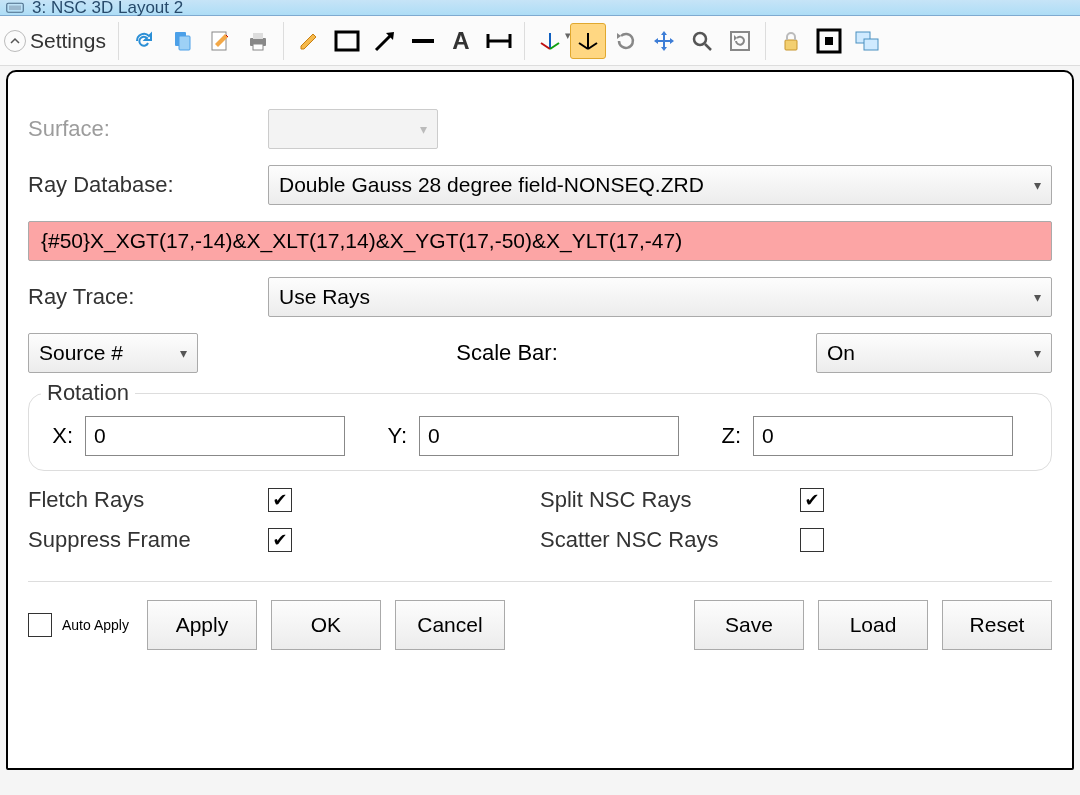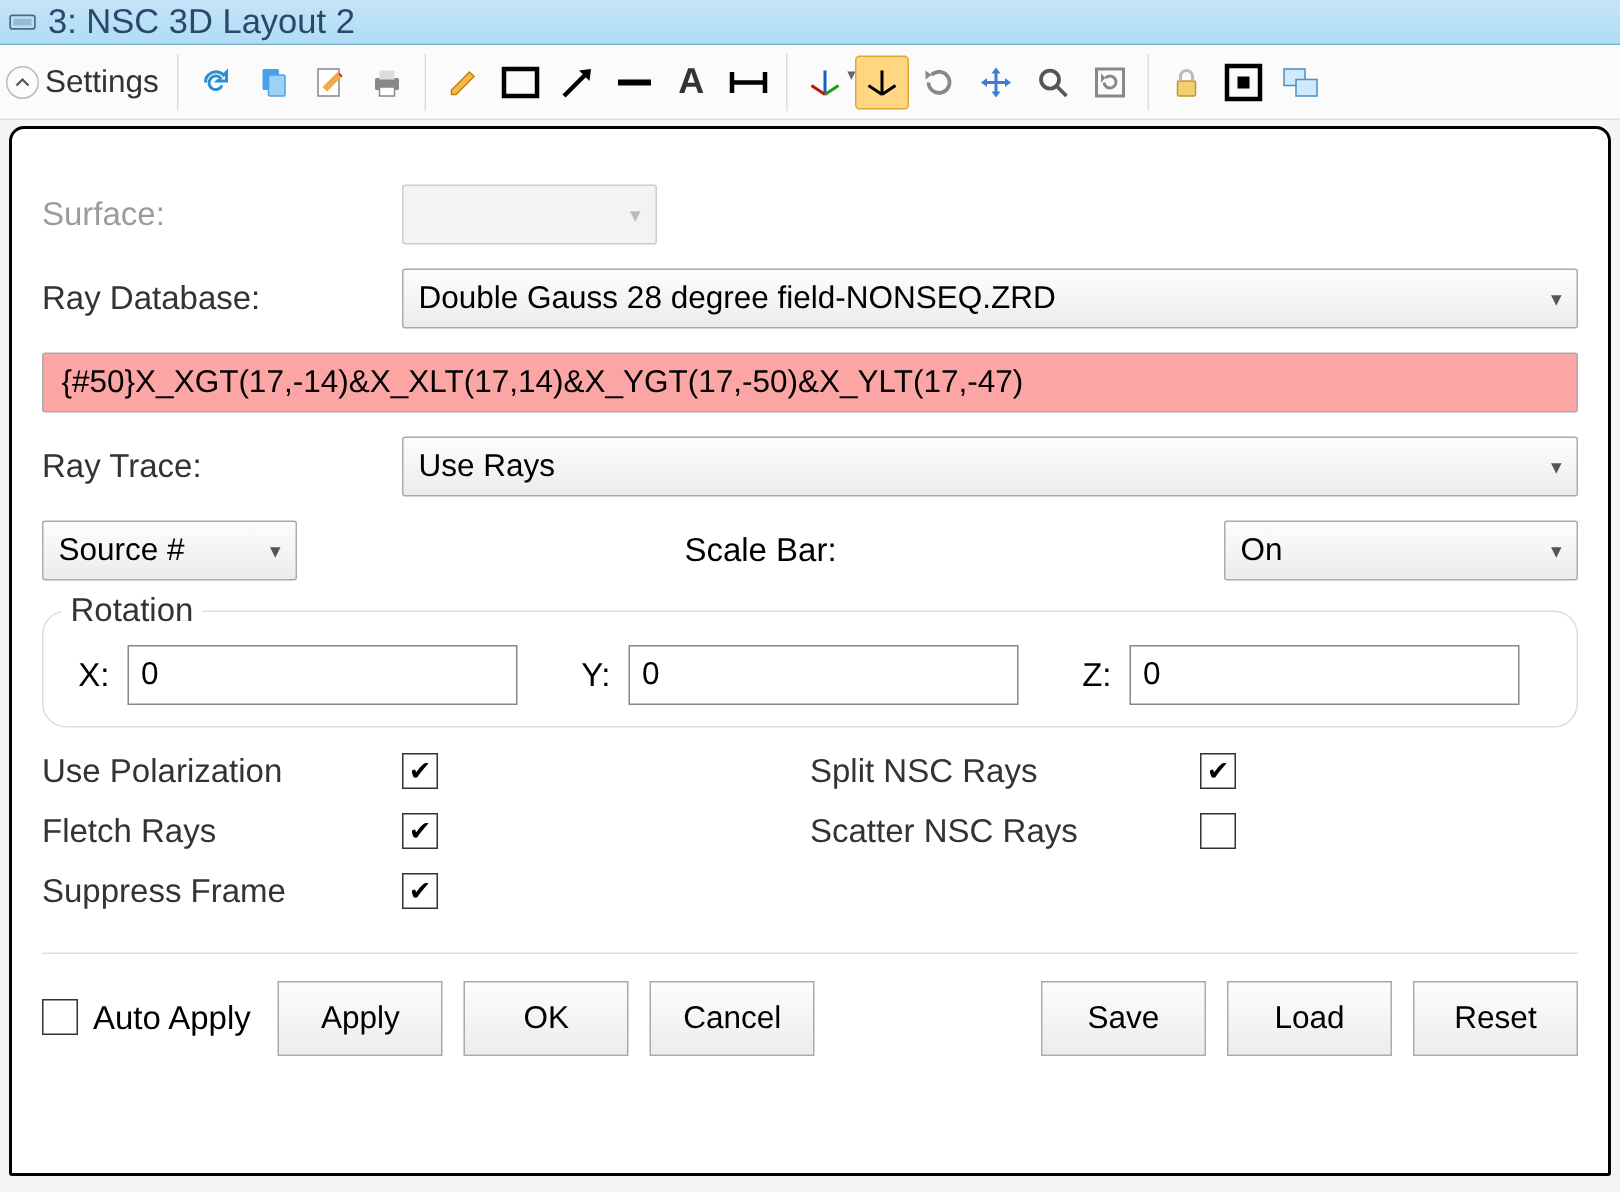--- a/index.html
+++ b/index.html
@@ -4,27 +4,27 @@
 <style>
   * { box-sizing: border-box; font-family: "Segoe UI", Arial, sans-serif; }
   body {
     margin: 0;
     width: 1080px;
     height: 795px;
     background: #f5f5f5;
     overflow: hidden;
   }
   .titlebar {
-    height: 30px;
+    height: 16px;
     background: linear-gradient(#c6e4f7 0%, #aeddf6 100%);
     border-bottom: 1px solid #7faad0;
     display: flex;
     align-items: center;
     padding: 0 6px;
-    font-size: 23px;
+    font-size: 17px;
     color: #274a6b;
   }
   .titlebar .win-icon { width: 18px; height: 14px; margin-right: 8px; }
   .toolbar {
     height: 50px;
     background: #fbfbfb;
     border-bottom: 1px solid #ddd;
     display: flex;
     align-items: center;
     padding: 0 4px;
@@ -106,21 +106,21 @@
 
   .button-row { display:flex; align-items:center; gap:14px; }
   .button-row .spacer { flex:1; }
   .btn {
     height: 50px; min-width: 110px;
     font-size: 21px;
     background: linear-gradient(#fdfdfd,#ececec);
     border: 1px solid #aaa;
     display:flex; align-items:center; justify-content:center;
   }
-  .auto-apply { display:flex; align-items:flex-start; font-size:22px; gap:10px; margin-right:4px;}
+  .auto-apply { display:flex; align-items:center; font-size:14px; gap:10px; margin-right:4px;}
 
   svg { display:block; }
 </style>
 </head>
 <body>
 
 <div class="titlebar">
   <span class="win-icon">
     <svg viewBox="0 0 24 18">
         <rect x="1" y="3" width="22" height="12" rx="2" fill="none" stroke="#4a6b88" stroke-width="1.5"></rect>
@@ -314,24 +314,20 @@
       <input class="rot-input" value="0" style="">
       <div style="flex:0.2"></div>
       <div class="rlabel">Z:</div>
       <input class="rot-input" value="0" style="">
     </div>
   </div>
 
   <div class="checks-wrap">
     <div class="checks-col">
       <div class="check-row">
-        <div class="check-label">Use Polarization</div>
-        <div class="check checked"></div>
-      </div>
-      <div class="check-row">
         <div class="check-label">Fletch Rays</div>
         <div class="check checked"></div>
       </div>
       <div class="check-row">
         <div class="check-label">Suppress Frame</div>
         <div class="check checked"></div>
       </div>
     </div>
     <div class="checks-col">
       <div class="check-row">

